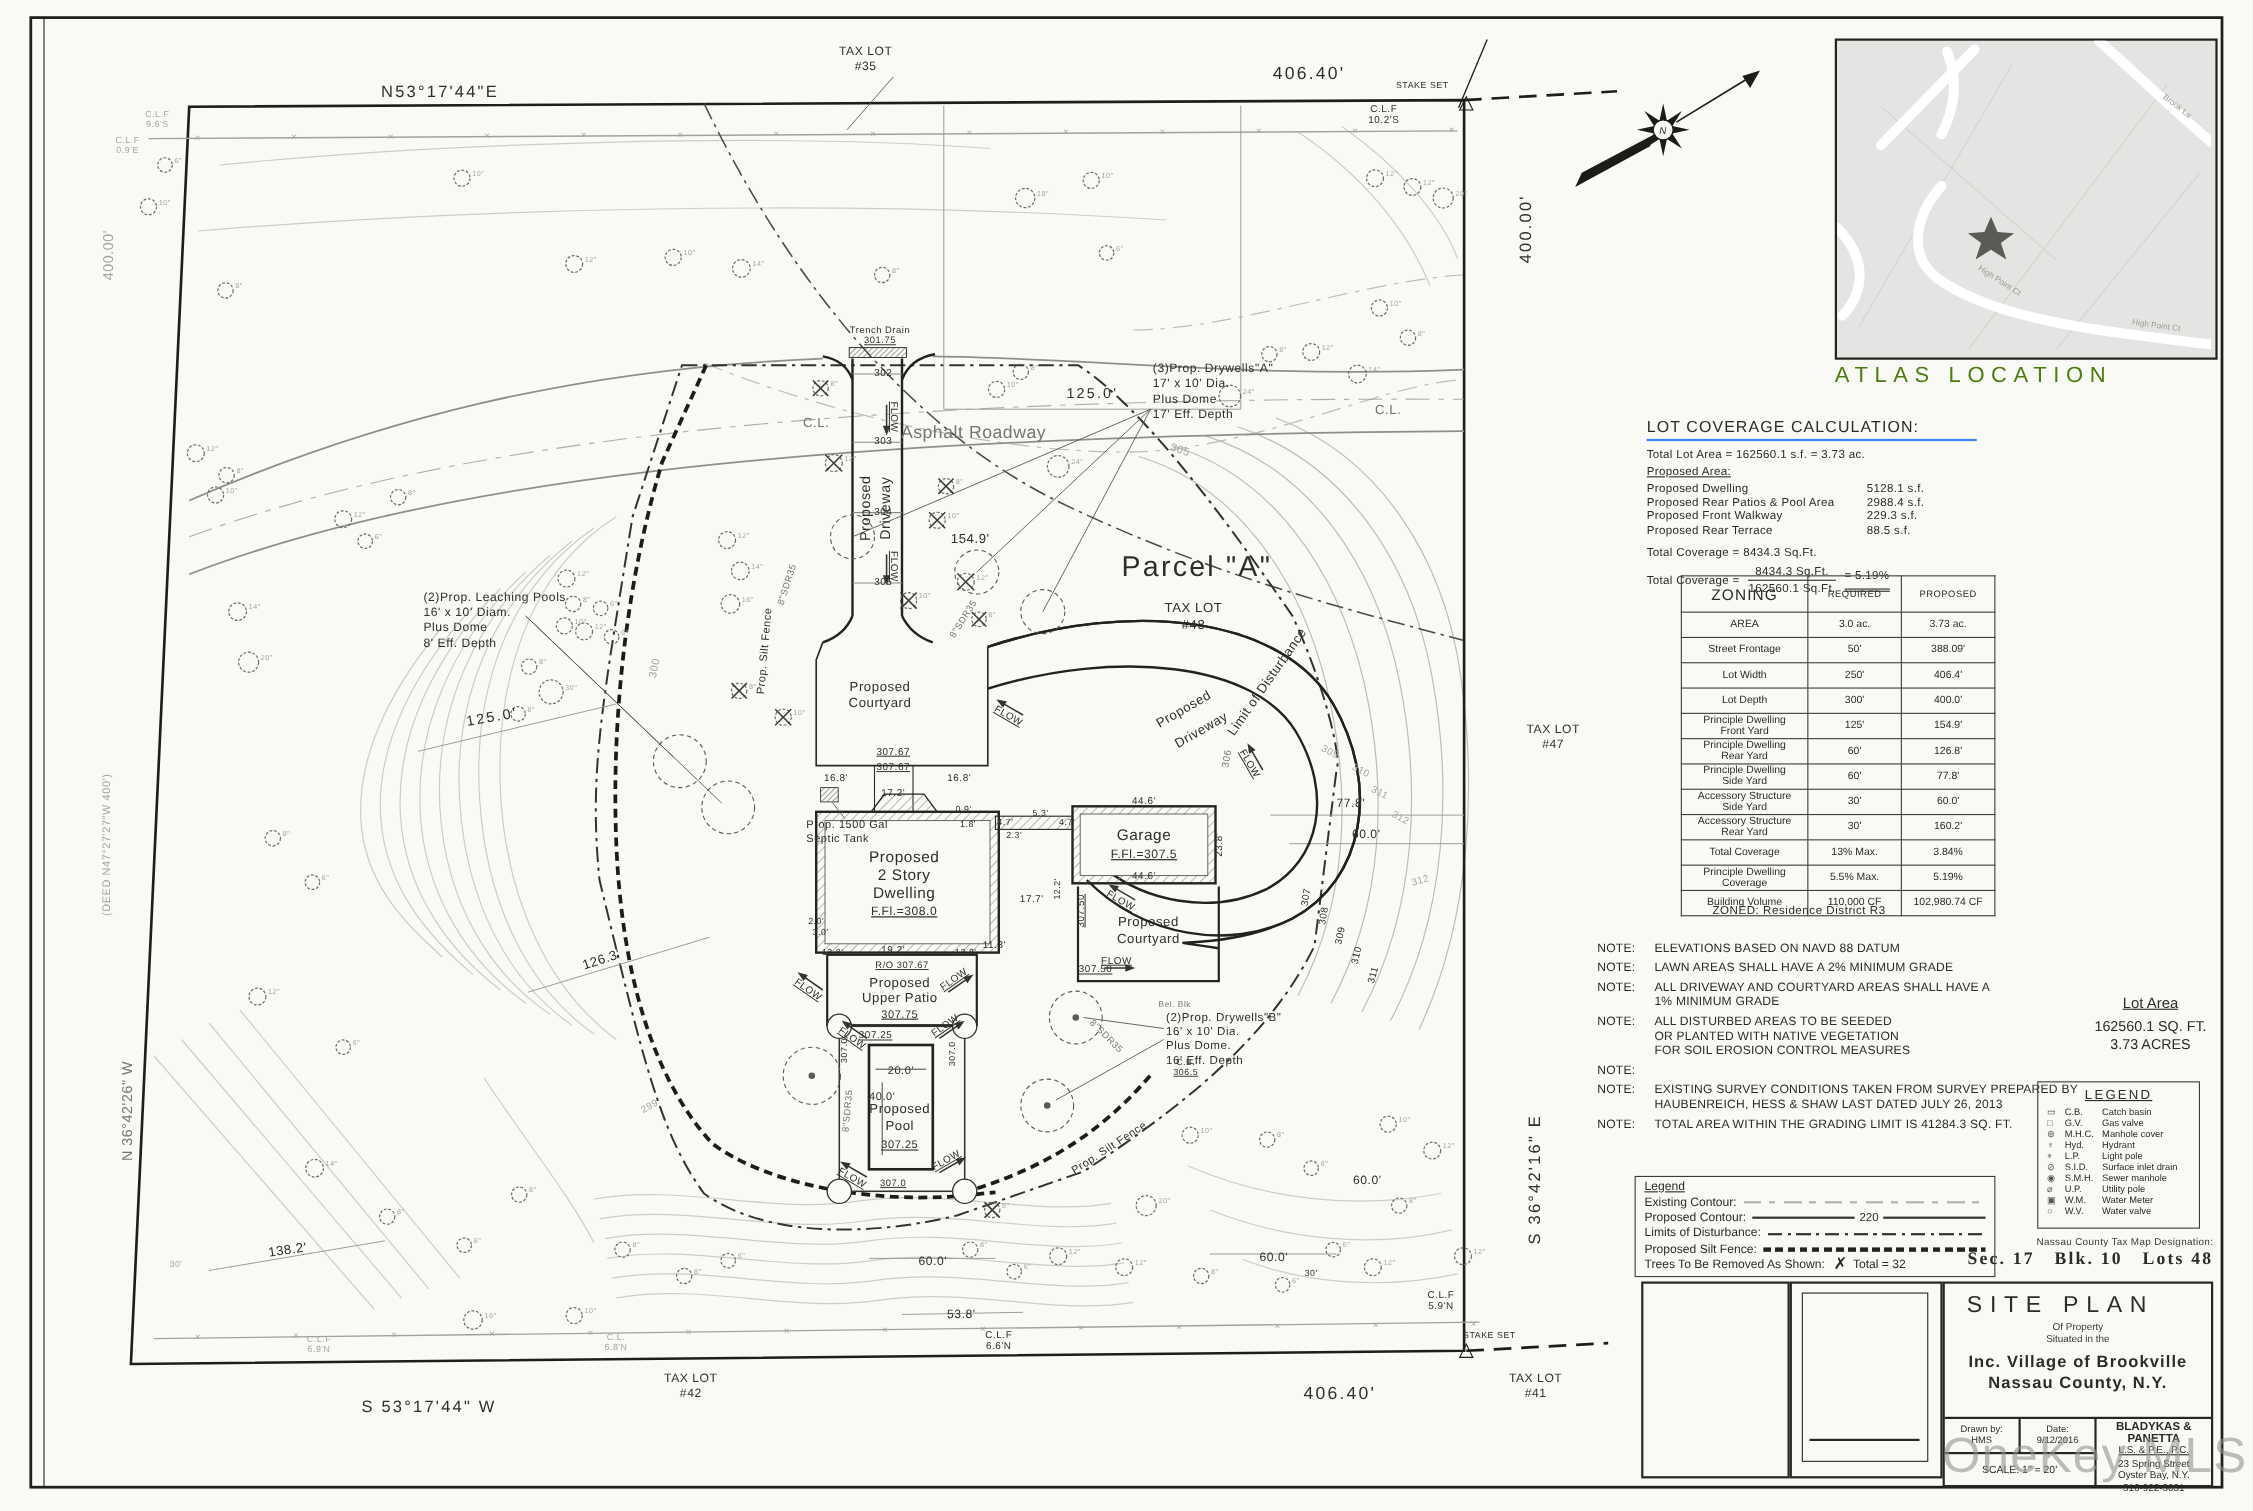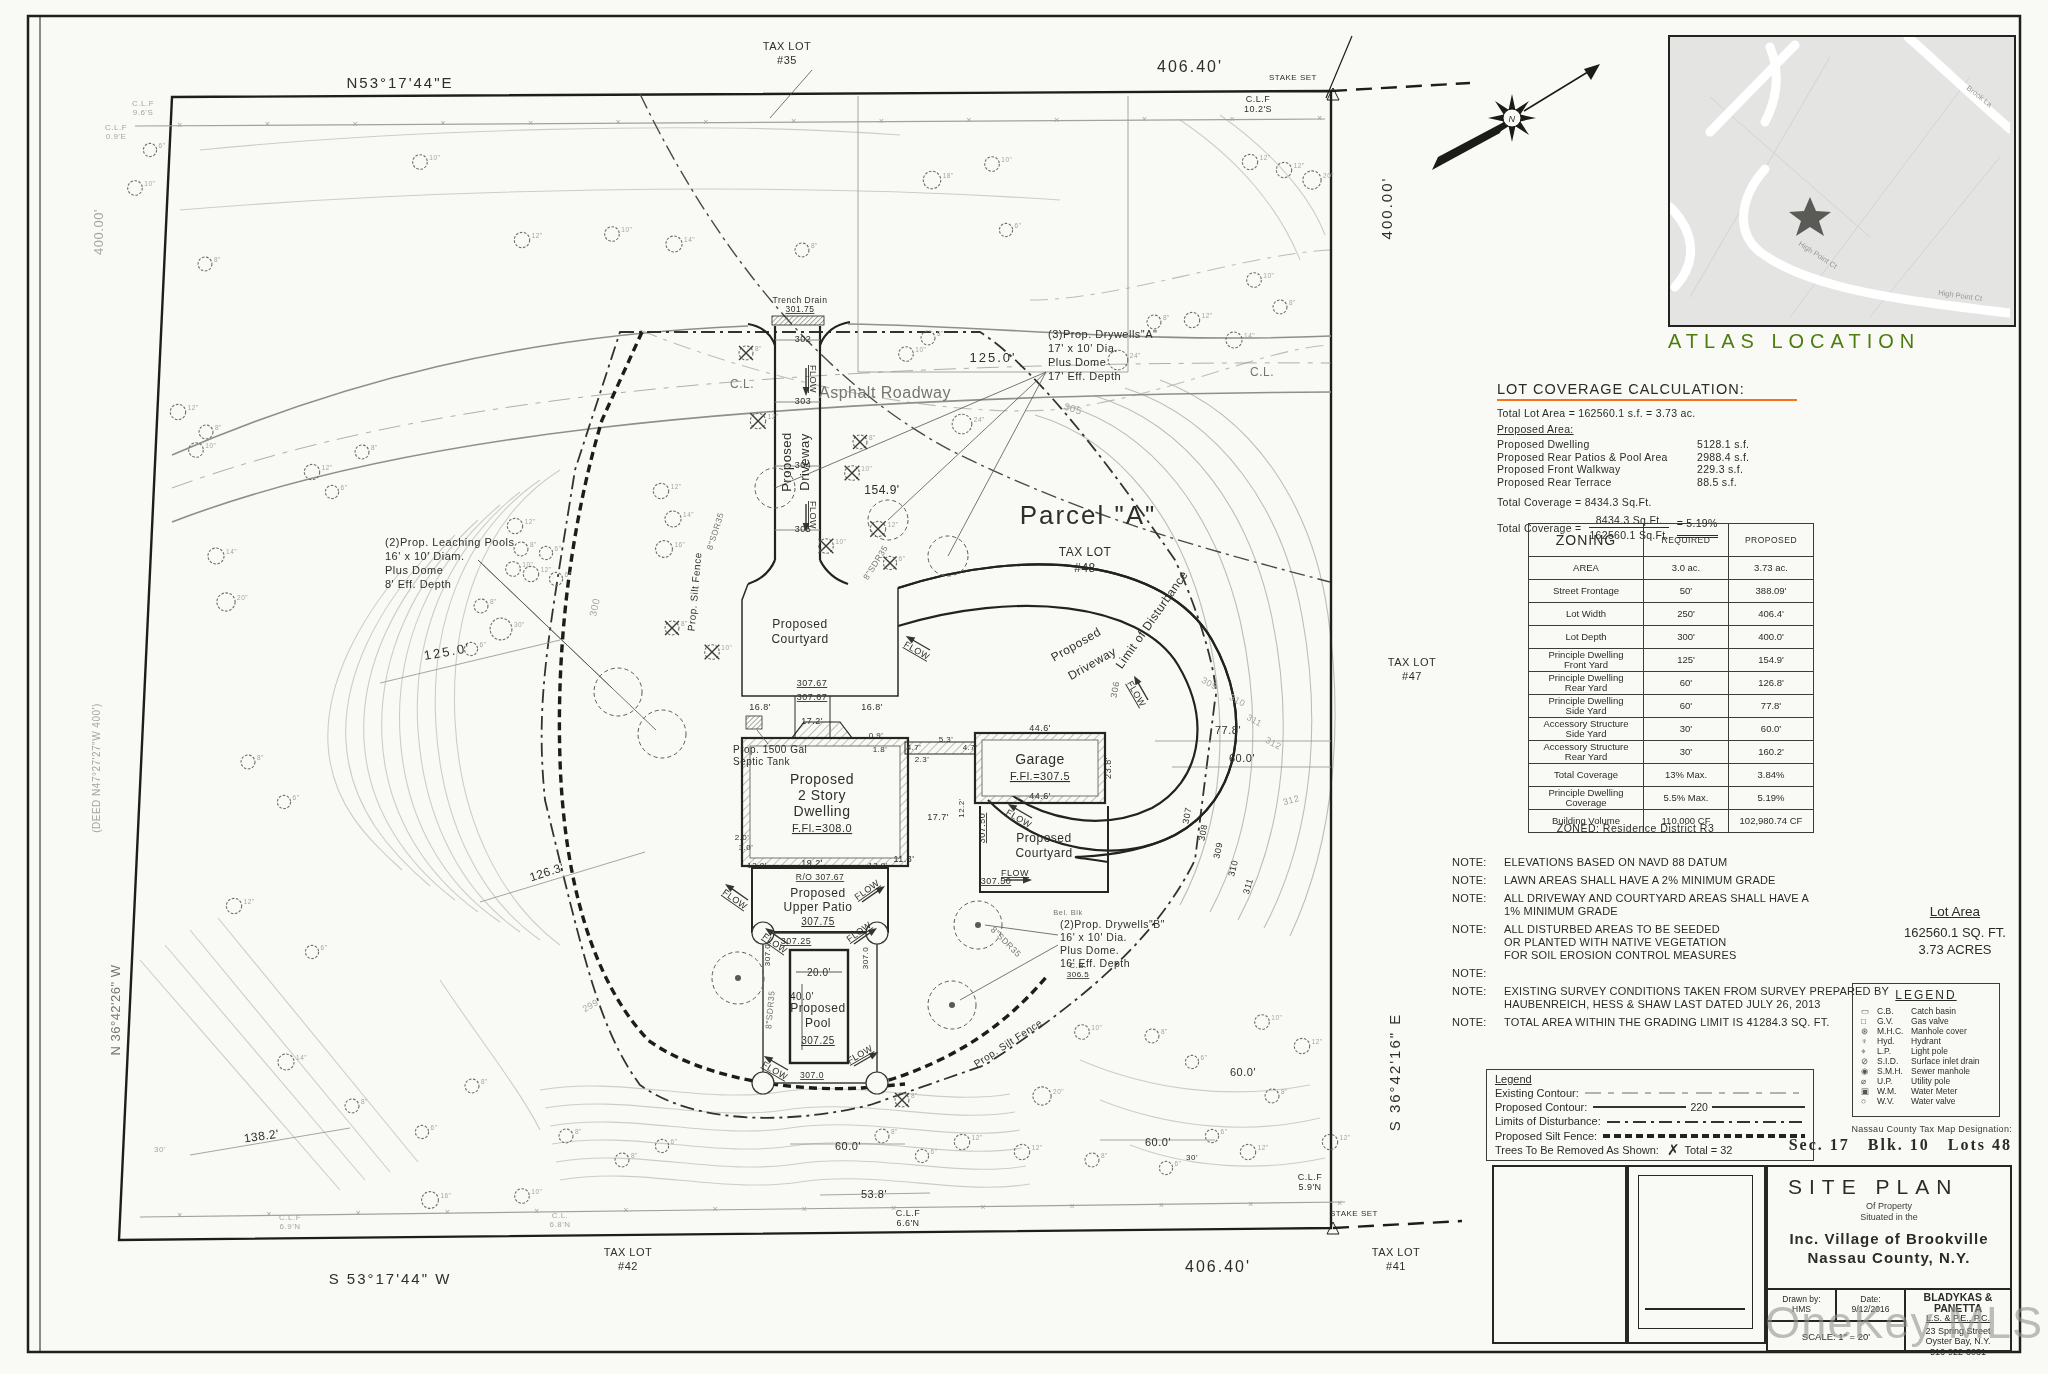--- a/index.html
+++ b/index.html
@@ -12,21 +12,21 @@
   #plan-svg text.d{fill:#76766f;}
   #plan-svg text.u{text-decoration:underline;}
   #plan-svg text.s{text-anchor:start;}
   #plan-svg text.w{letter-spacing:2px;}
   .panel{z-index:2;}
   
   .atlas{left:1668px;top:35px;width:344px;height:288px;border:2px solid #22221f;background:#e4e5e2;}
   .atlas-caption{left:1668px;top:330px;width:344px;font-size:20px;letter-spacing:6px;color:#4d7c0f;}
   
   .coverage{left:1497px;top:381px;width:300px;font-size:10.5px;letter-spacing:.3px;}
-  .cov-title{font-size:14.5px;letter-spacing:1px;border-bottom:2px solid #f97316;padding-bottom:2px;margin-bottom:6px;white-space:nowrap;}
+  .cov-title{font-size:14.5px;letter-spacing:1px;border-bottom:2px solid #3b82f6;padding-bottom:2px;margin-bottom:6px;white-space:nowrap;}
   .cov-line{margin-bottom:4px;}
   .cov-sub{text-decoration:underline;margin-bottom:3px;}
   .cov-row{display:flex;line-height:12.5px;}
   .cov-name{width:200px;}
   .cov-val{width:95px;}
   .cov-total{margin-top:8px;}
   .cov-frac{display:flex;align-items:center;margin-top:6px;}
   .frac{display:inline-block;text-align:center;margin:0 8px;}
   .frac .num{border-bottom:1px solid #2b2b27;padding:0 6px 1px;}
   .frac .den{padding-top:1px;}

